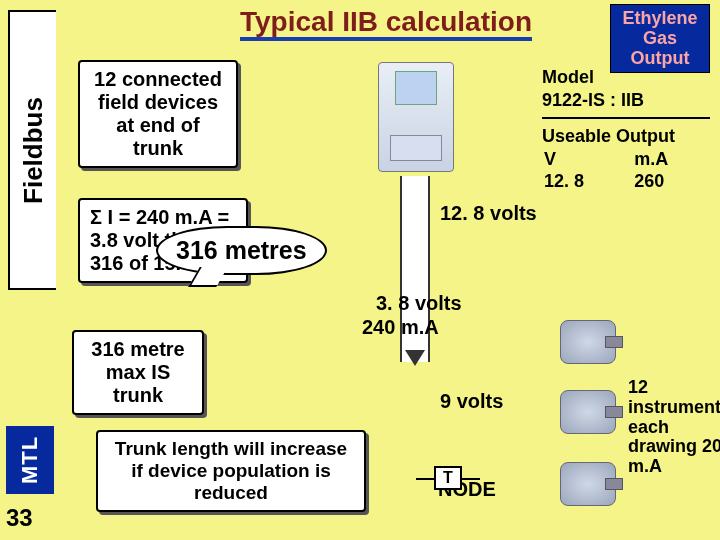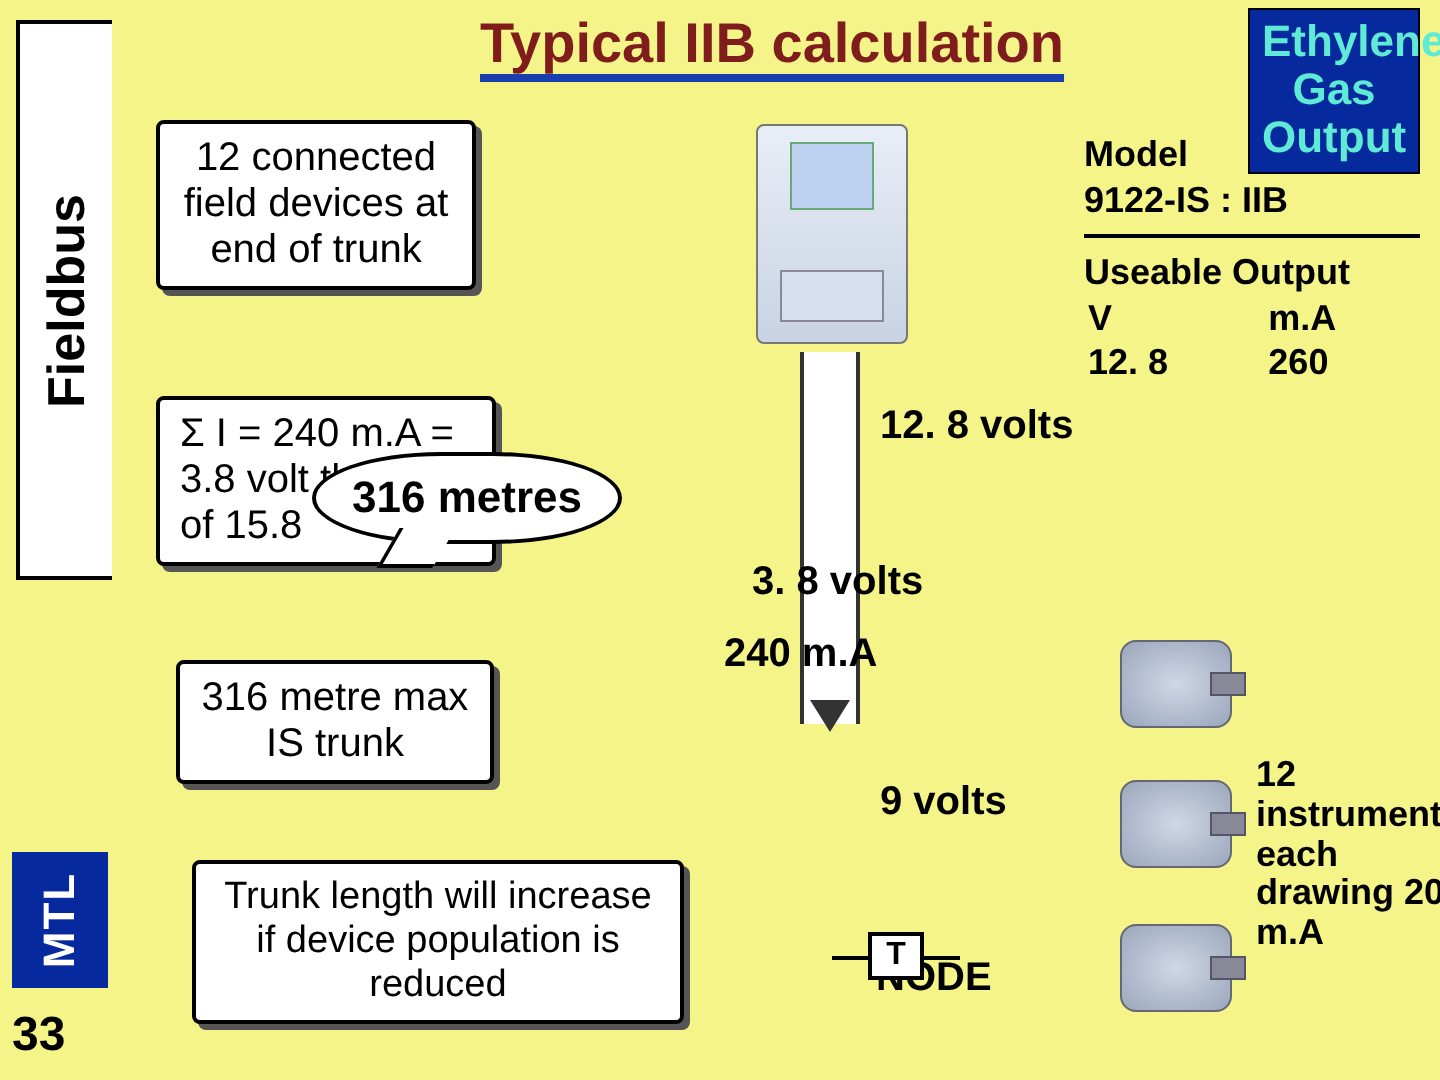--- a/index.html
+++ b/index.html
@@ -1,26 +1,26 @@
 <!DOCTYPE html>
 <html><head>
 <meta charset="utf-8">
 <style>
   * { box-sizing: border-box; margin: 0; padding: 0; }
   body { width: 720px; height: 540px; background: #fff; font-family: Arial, sans-serif; position: relative; overflow: hidden; }
   .slide { position: absolute; inset: 0; background: #f4f488; }
   .vtab { position: absolute; left: 8px; top: 10px; width: 48px; height: 280px; background: #fff; border: 2px solid #000; border-right: none; display: flex; align-items: center; justify-content: center; }
   .vtab span { transform: rotate(-90deg); font-weight: bold; font-size: 26px; white-space: nowrap; }
   .title { position: absolute; left: 240px; top: 6px; font-size: 28px; font-weight: bold; color: #7f1d1d; text-decoration: underline; text-decoration-color: #1a3db0; text-decoration-thickness: 4px; text-underline-offset: 6px; }
-  .topright { position: absolute; right: 10px; top: 4px; width: 86px; background: #062a9e; color: #5eead4; font-weight: bold; font-size: 22px; text-align: center; padding: 4px 6px; line-height: 1.1; border: 1px solid #000; }
-  .box { position: absolute; background: #fff; border: 2px solid #000; border-radius: 4px; padding: 6px 10px; font-size: 20px; font-weight: normal; text-align: center; line-height: 1.15; }
+  .topright { position: absolute; right: 10px; top: 4px; width: 100px; background: #062a9e; color: #fca5a5; font-weight: bold; font-size: 18px; text-align: center; padding: 4px 6px; line-height: 1.1; border: 1px solid #000; }
+  .box { position: absolute; background: #fff; border: 2px solid #000; border-radius: 4px; padding: 6px 10px; font-size: 20px; font-weight: bold; text-align: center; line-height: 1.15; }
   .box.shadow { box-shadow: 3px 3px 0 #555; }
   .label { position: absolute; font-size: 20px; font-weight: bold; color: #000; line-height: 1.1; }
   .label.center { text-align: center; }
-  .callout { position: absolute; background: #fff; border: 2px solid #000; border-radius: 50%/60%; padding: 8px 18px; font-size: 22px; font-weight: bold; color: #000; }
+  .callout { position: absolute; background: #fff; border: 2px solid #000; border-radius: 50%/60%; padding: 8px 18px; font-size: 25px; font-weight: bold; color: #000; }
   .callout::after { content: ""; position: absolute; left: 36px; bottom: -14px; width: 26px; height: 18px; background: #fff; border-left: 2px solid #000; border-bottom: 2px solid #000; transform: skew(-30deg); }
   .device { position: absolute; width: 76px; height: 110px; background: linear-gradient(#e9eef6,#c9d3e4); border: 1px solid #777; border-radius: 4px; }
   .device::before { content:""; position:absolute; left:50%; top:8px; transform:translateX(-50%); width:40px; height:32px; background:#bcd2f0; border:1px solid #6a7; }
   .device::after { content:""; position:absolute; left:50%; bottom:10px; transform:translateX(-50%); width:50px; height:24px; background:#d7def0; border:1px solid #889; }
   .arrow-down { position: absolute; width: 30px; background: #fff; border-left: 2px solid #333; border-right: 2px solid #333; }
   .arrow-down::after { content:""; position:absolute; left:50%; bottom:-14px; transform:translateX(-50%); border:10px solid transparent; border-top:16px solid #333; }
   .tbox { position:absolute; width:28px; height:24px; background:#fff; border:2px solid #000; font-weight:bold; font-size:16px; text-align:center; line-height:20px; }
   .tbox::before, .tbox::after { content:""; position:absolute; top:50%; width:18px; height:2px; background:#000; }
   .tbox::before { left:-20px; } .tbox::after { right:-20px; }
   .inst { position:absolute; width:56px; height:44px; background:radial-gradient(#d0d8e6,#9aa6bc); border:1px solid #667; border-radius:8px; }
@@ -67,30 +67,30 @@
     </tbody>
       </table>
   </div>
 
   <div class="box shadow" style="left:78px; top:60px; width:160px;">12 connected field devices at end of trunk</div>
 
   <div class="box shadow" style="left:78px; top:198px; width:170px; text-align:left;">Σ I = 240 m.A = 3.8 volt thru 316 of 15.8</div>
 
   <div class="callout" style="left:156px; top:226px;">316 metres</div>
 
-  <div class="box shadow" style="left:88px; top:330px; width:159px;">316 metre max IS trunk</div>
+  <div class="box shadow" style="left:72px; top:330px; width:132px;">316 metre max IS trunk</div>
 
-  <div class="box shadow" style="left:96px; top:430px; width:246px; font-size:19px;">Trunk length will increase if device population is reduced</div>
+  <div class="box shadow" style="left:96px; top:430px; width:270px; font-size:19px;">Trunk length will increase if device population is reduced</div>
 
   <div class="device" style="left:378px; top:62px;"></div>
 
   <div class="arrow-down" style="left:400px; top:176px; height:186px;"></div>
 
   <div class="label" style="left:440px; top:202px;">12. 8 volts</div>
-  <div class="label center" style="left:376px; top:280px;">3. 8 volts</div>
+  <div class="label center" style="left:376px; top:292px;">3. 8 volts</div>
   <div class="label center" style="left:362px; top:316px;">240 m.A</div>
   <div class="label" style="left:440px; top:390px;">9 volts</div>
   <div class="label" style="left:438px; top:434px;margin-top:44px;">NODE</div>
 
   <div class="tbox" style="left:434px; top:466px;">T</div>
 
   <div class="inst" style="left:560px; top:320px;"></div>
   <div class="inst" style="left:560px; top:390px;"></div>
   <div class="inst" style="left:560px; top:462px;"></div>
 

